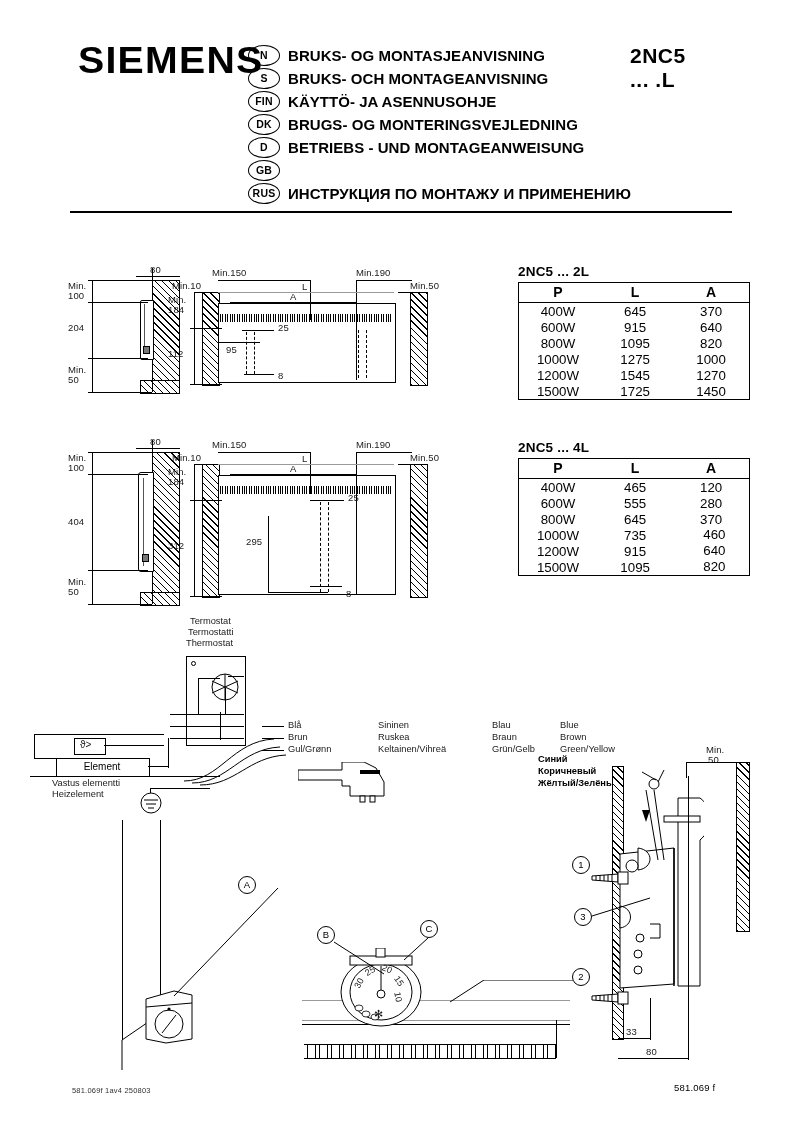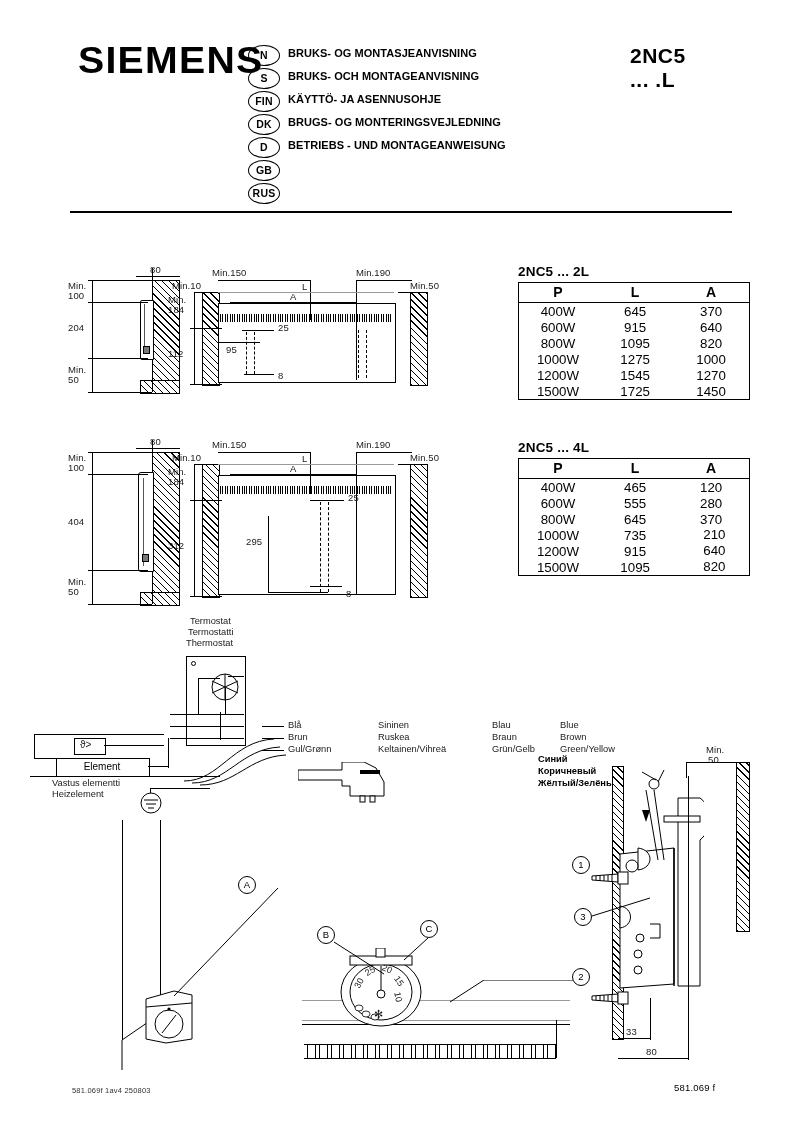--- a/index.html
+++ b/index.html
@@ -13,21 +13,21 @@
   #header{left:0;top:0;width:670px;height:225px;}
   #siemens-logo{left:78px;top:40px;font-size:37px;font-weight:bold;
        letter-spacing:1.2px;font-family:"Liberation Sans",sans-serif;
        transform:scaleX(1.06);transform-origin:left top;}
   #model-code{left:630px;top:44px;font-size:21px;font-weight:bold;letter-spacing:.5px;}
   .lang-row{left:248px;width:520px;height:23px;}
   .lang-badge{position:absolute;left:0;top:0;width:30px;height:19px;
        border:1.4px solid #000;border-radius:50%;
        font-size:10.5px;font-weight:bold;text-align:center;line-height:19px;
        letter-spacing:.2px;}
-  .lang-text{position:absolute;left:40px;top:2px;font-size:11px;
+  .lang-text{position:absolute;left:40px;top:2px;font-size:15px;
        font-weight:bold;letter-spacing:.05px;white-space:nowrap;}
   #header-rule{left:70px;top:211px;width:662px;height:1.6px;background:#000;}
 
   
   .tbl-wrap{width:232px;}
   .tbl-title{font-size:13.5px;font-weight:bold;margin-bottom:3px;letter-spacing:.2px;}
   table.spec{border-collapse:collapse;width:232px;border:1.3px solid #000;}
   table.spec th{font-size:14px;font-weight:bold;text-align:center;
        padding:1px 0 2px;border-bottom:1.3px solid #000;}
   table.spec td{font-size:13.3px;text-align:center;padding:0.5px 0;}
@@ -89,20 +89,21 @@
   </div>
   <div class="abs lang-row" style="top:137px">
     <div class="lang-badge">D</div>
     <div class="lang-text">BETRIEBS - UND MONTAGEANWEISUNG</div>
   </div>
   <div class="abs lang-row" style="top:160px">
     <div class="lang-badge">GB</div>
   </div>
   <div class="abs lang-row" style="top:183px">
     <div class="lang-badge">RUS</div>
+    <div class="lang-text">ИНСТРУКЦИЯ ПО МОНТАЖУ И ПРИМЕНЕНИЮ</div>
   </div>
 
   <div class="abs" id="header-rule"></div>
 </div>
 
 <div class="abs tbl-wrap" style="left:518px;top:264px;">
   <div class="tbl-title">2NC5 ... 2L</div>
   <table class="spec">
     <thead>
         <tr>
@@ -169,21 +170,21 @@
       </tr>
       <tr>
         <td class="c1">800W</td>
         <td class="c2">645</td>
         <td class="c3">370</td>
       </tr>
       <tr>
         <td class="c1">1000W</td>
         <td class="c2">735</td>
         <td class="c3 outside">
-            <span>210</span>
+            <span>460</span>
           </td>
       </tr>
       <tr>
         <td class="c1">1200W</td>
         <td class="c2">915</td>
         <td class="c3 outside">
             <span>640</span>
           </td>
       </tr>
       <tr>

